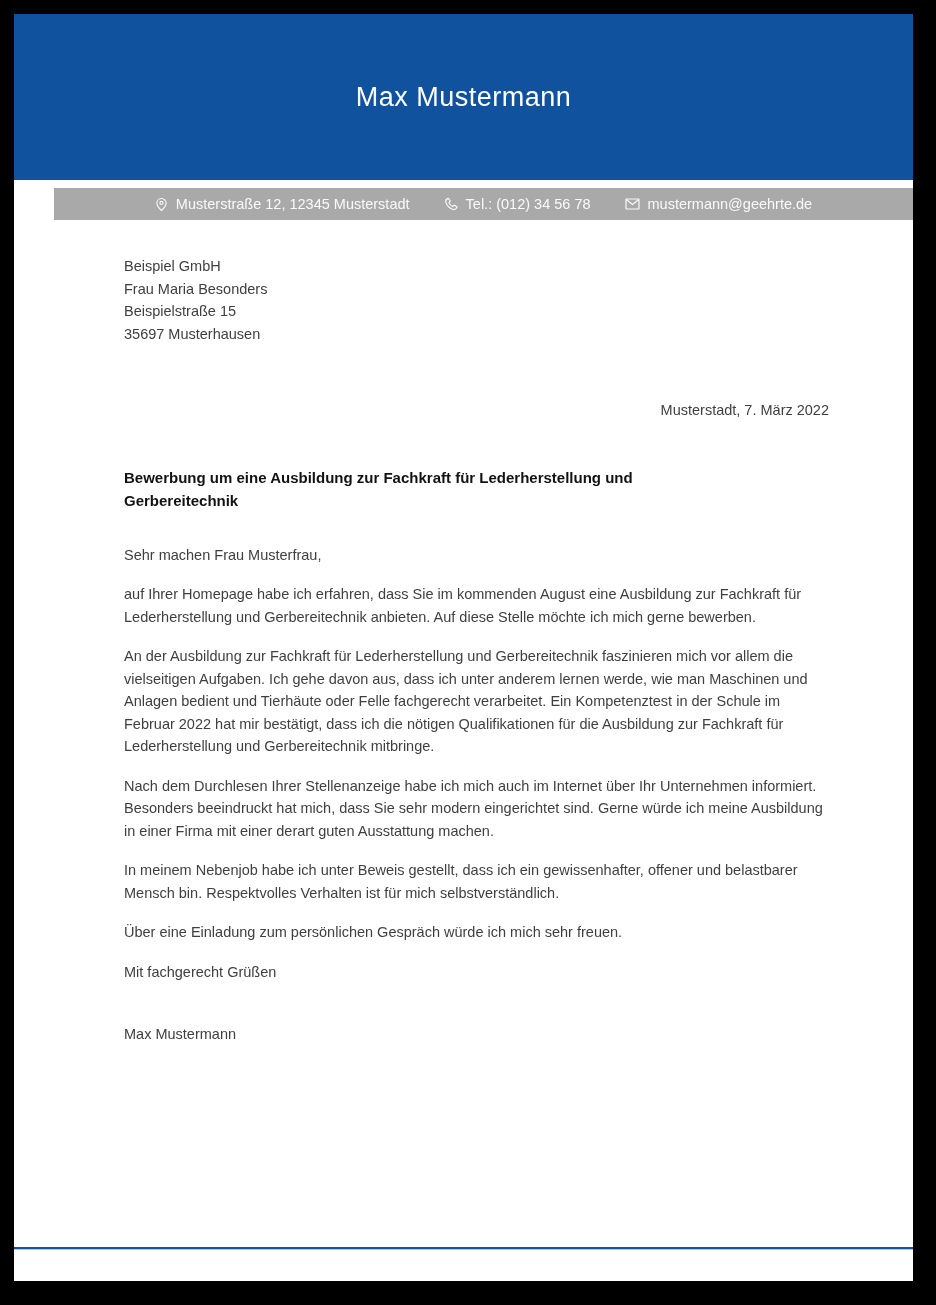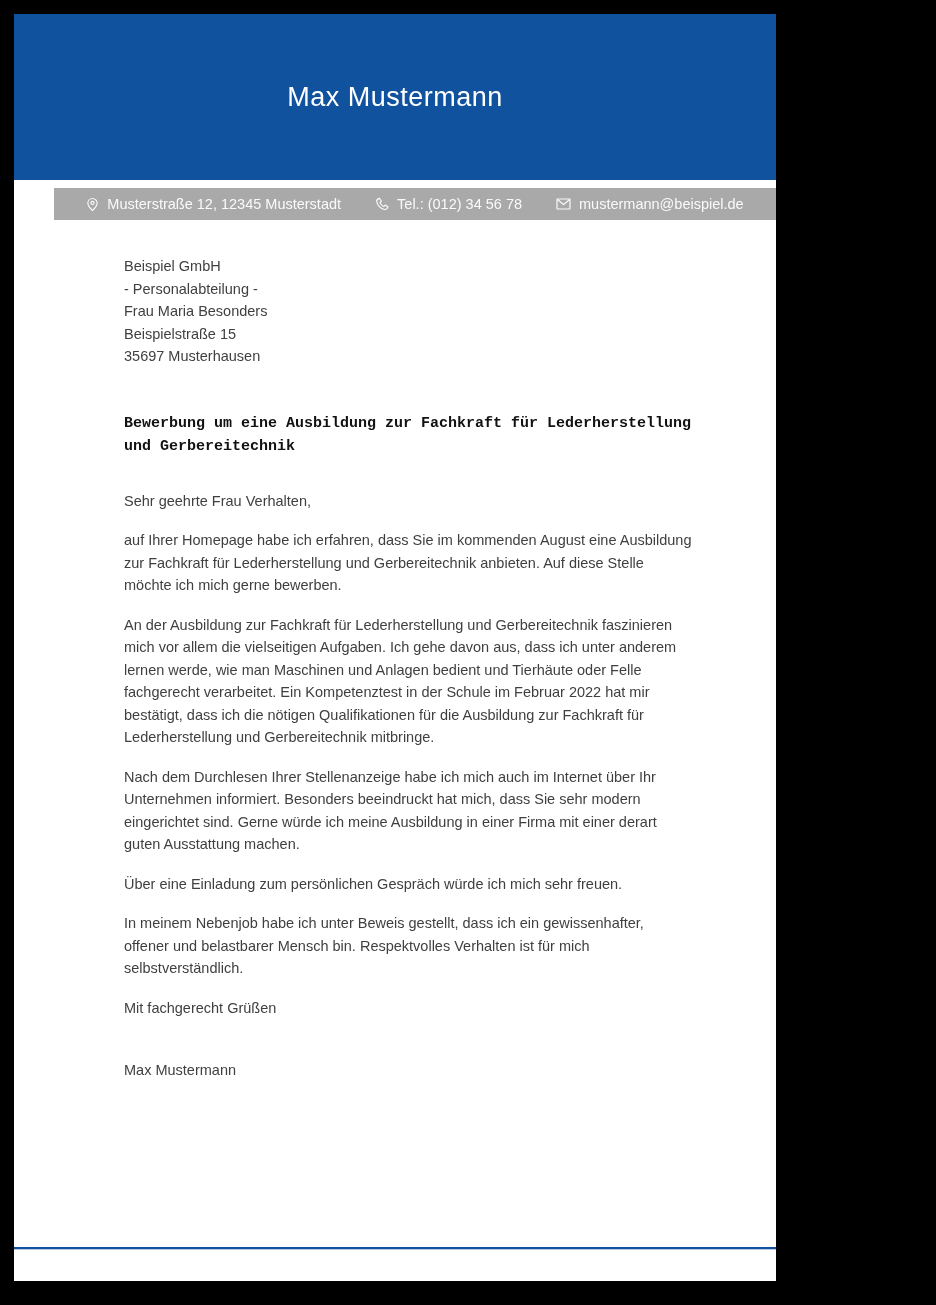--- a/index.html
+++ b/index.html
@@ -15,21 +15,21 @@
   * { margin: 0; padding: 0; box-sizing: border-box; }
   html, body {
     width: 936px; height: 1305px;
     background: var(--canvas-bg);
     font-family: "Liberation Sans", "DejaVu Sans", sans-serif;
     overflow: hidden;
   }
   .page {
     position: absolute;
     left: 14px; top: 14px;
-    width: 762px; height: 1267px;
+    width: 899px; height: 1267px;
     background: var(--page-bg);
   }
   .header {
     height: 166px;
     background: var(--header-blue);
     display: flex; align-items: center; justify-content: center;
   }
   .header .name {
     color: #ffffff;
     font-size: 27px;
@@ -56,21 +56,20 @@
   }
   .recipient { margin-top: 35px; }
   .date-line { margin-top: 54px; text-align: right; }
   .subject {
     margin-top: 44px;
     max-width: 600px;
     font-size: 15px;
     font-weight: 700;
     line-height: 23px;
     color: var(--subject-text);
-    font-family: Liberation Mono, monospace;
   }
   .salutation { margin-top: 32px; }
   .content p.body-par { margin-top: 17px; }
   .closing { margin-top: 17px; }
   .signature { margin-top: 40px; }
   .accent-line {
     position: absolute;
     left: 0; right: 0; bottom: 31px;
     height: 3px;
     background: var(--accent-line-blue);
@@ -98,44 +97,44 @@
       <svg width="14" height="14" viewBox="0 0 14 14" fill="none" stroke="#fafafa" stroke-width="1.2" stroke-linejoin="round">
         <path d="M4.4 1.3 L6.4 4 L5 5.6 C5.7 7.4 7 8.7 8.6 9.5 L10.3 8.1 L13 10.1 C12.4 11.8 11 12.8 9.4 12.5 C5.7 11.8 2.2 8.2 1.7 4.5 C1.5 2.9 2.8 1.7 4.4 1.3 Z"></path>
       </svg>
       <span>Tel.: (012) 34 56 78</span>
     </span>
     <span class="contact-item">
       <svg width="15" height="12" viewBox="0 0 15 12" fill="none" stroke="#fafafa" stroke-width="1.2">
         <rect x="1" y="1" width="13" height="10" rx="0.5"></rect>
         <polyline points="1.3,1.5 7.5,6.5 13.7,1.5"></polyline>
       </svg>
-      <span>mustermann@beispiel.de</span>
+      <span>mustermann@geehrte.de</span>
     </span>
   </div>
 
   <div class="content">
 
     <div class="recipient">
       <div>Beispiel GmbH</div>
-      <div>- Personalabteilung -</div>
       <div>Frau Maria Besonders</div>
       <div>Beispielstraße 15</div>
       <div>35697 Musterhausen</div>
     </div>
 
+    <div class="date-line">Musterstadt, 7. März 2022</div>
 
     <div class="subject">Bewerbung um eine Ausbildung zur Fachkraft für Lederherstellung und Gerbereitechnik</div>
 
-    <p class="salutation">Sehr geehrte Frau Verhalten,</p>
+    <p class="salutation">Sehr machen Frau Musterfrau,</p>
 
     <p class="body-par">auf Ihrer Homepage habe ich erfahren, dass Sie im kommenden August eine Ausbildung zur Fachkraft für Lederherstellung und Gerbereitechnik anbieten. Auf diese Stelle möchte ich mich gerne bewerben.</p>
     <p class="body-par">An der Ausbildung zur Fachkraft für Lederherstellung und Gerbereitechnik faszinieren mich vor allem die vielseitigen Aufgaben. Ich gehe davon aus, dass ich unter anderem lernen werde, wie man Maschinen und Anlagen bedient und Tierhäute oder Felle fachgerecht verarbeitet. Ein Kompetenztest in der Schule im Februar 2022 hat mir bestätigt, dass ich die nötigen Qualifikationen für die Ausbildung zur Fachkraft für Lederherstellung und Gerbereitechnik mitbringe.</p>
     <p class="body-par">Nach dem Durchlesen Ihrer Stellenanzeige habe ich mich auch im Internet über Ihr Unternehmen informiert. Besonders beeindruckt hat mich, dass Sie sehr modern eingerichtet sind. Gerne würde ich meine Ausbildung in einer Firma mit einer derart guten Ausstattung machen.</p>
+    <p class="body-par">In meinem Nebenjob habe ich unter Beweis gestellt, dass ich ein gewissenhafter, offener und belastbarer Mensch bin. Respektvolles Verhalten ist für mich selbstverständlich.</p>
     <p class="body-par">Über eine Einladung zum persönlichen Gespräch würde ich mich sehr freuen.</p>
-    <p class="body-par">In meinem Nebenjob habe ich unter Beweis gestellt, dass ich ein gewissenhafter, offener und belastbarer Mensch bin. Respektvolles Verhalten ist für mich selbstverständlich.</p>
 
     <p class="closing">Mit fachgerecht Grüßen</p>
 
     <p class="signature">Max Mustermann</p>
 
   </div>
 
   <div class="accent-line"></div>
 
 </div>

